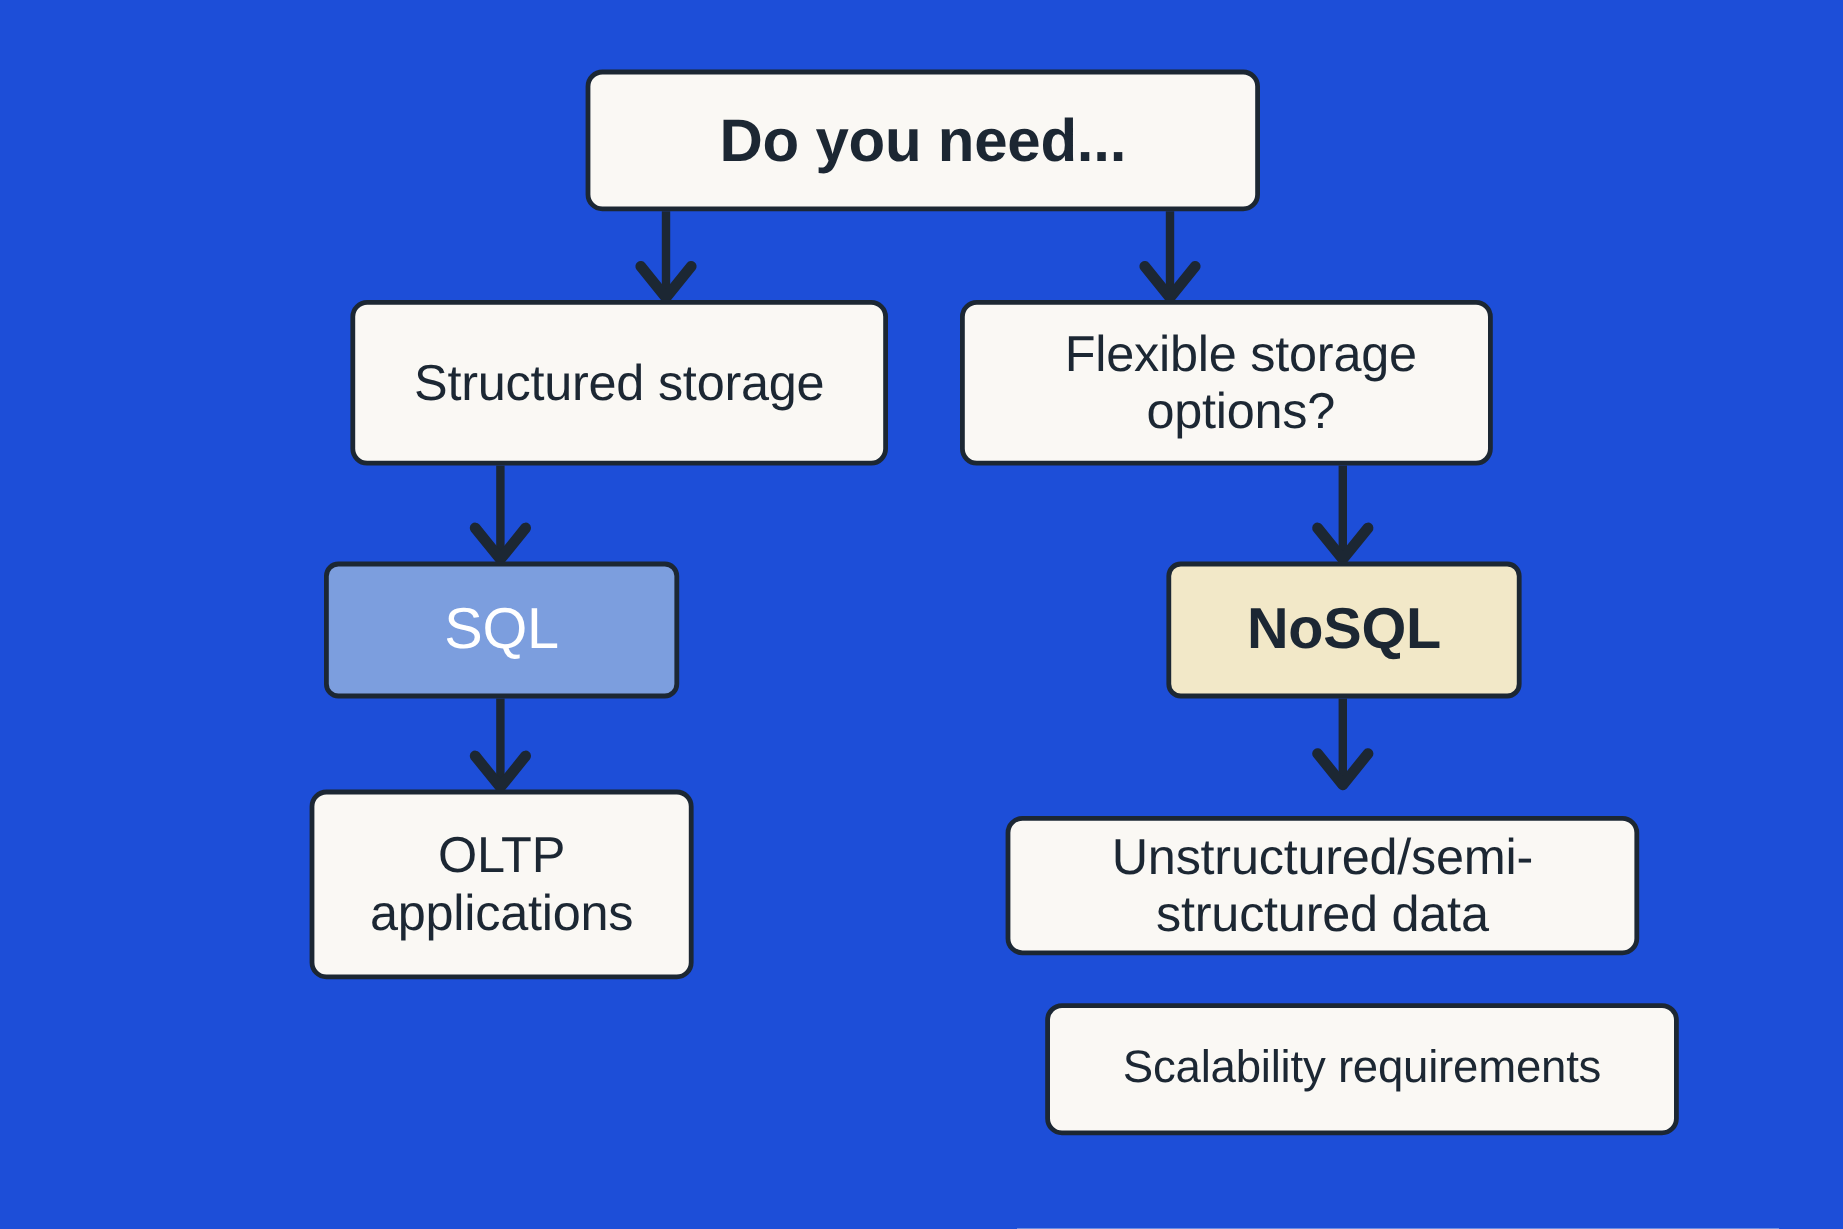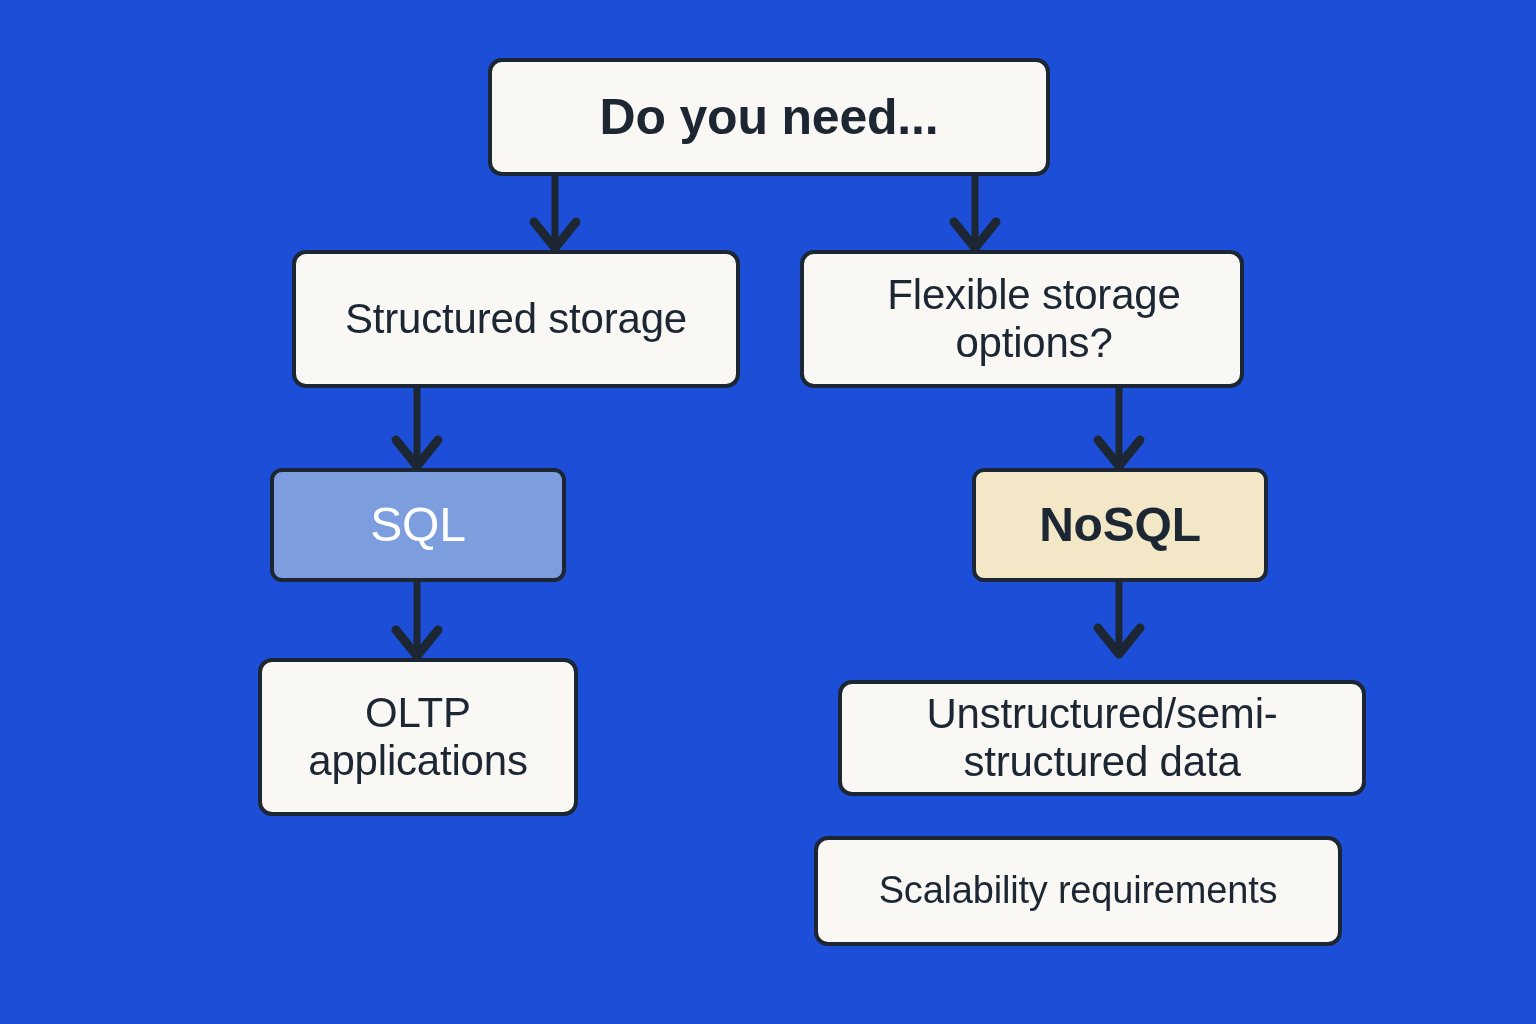--- a/index.html
+++ b/index.html
@@ -76,21 +76,21 @@
   }
   #node-oltp {
     left: 258px; top: 658px; width: 320px; height: 158px;
     font-size: 42px; font-weight: 400;
   }
   #node-unstructured {
     left: 838px; top: 656px; width: 528px; height: 116px;
     font-size: 42px; font-weight: 400; margin-top: 24px;
   }
   #node-scalability {
-    left: 814px; top: 836px; width: 528px; height: 110px;
+    left: 871px; top: 836px; width: 528px; height: 110px;
     font-size: 38px; font-weight: 400;
   }
 </style>
 </head>
 <body>
 
 <div id="canvas">
 
   <svg id="edges" viewBox="0 0 1536 1024" width="1536" height="1024" xmlns="http://www.w3.org/2000/svg">
     <g fill="none" stroke="#1c2733" stroke-width="7" stroke-linecap="butt" stroke-linejoin="miter">

